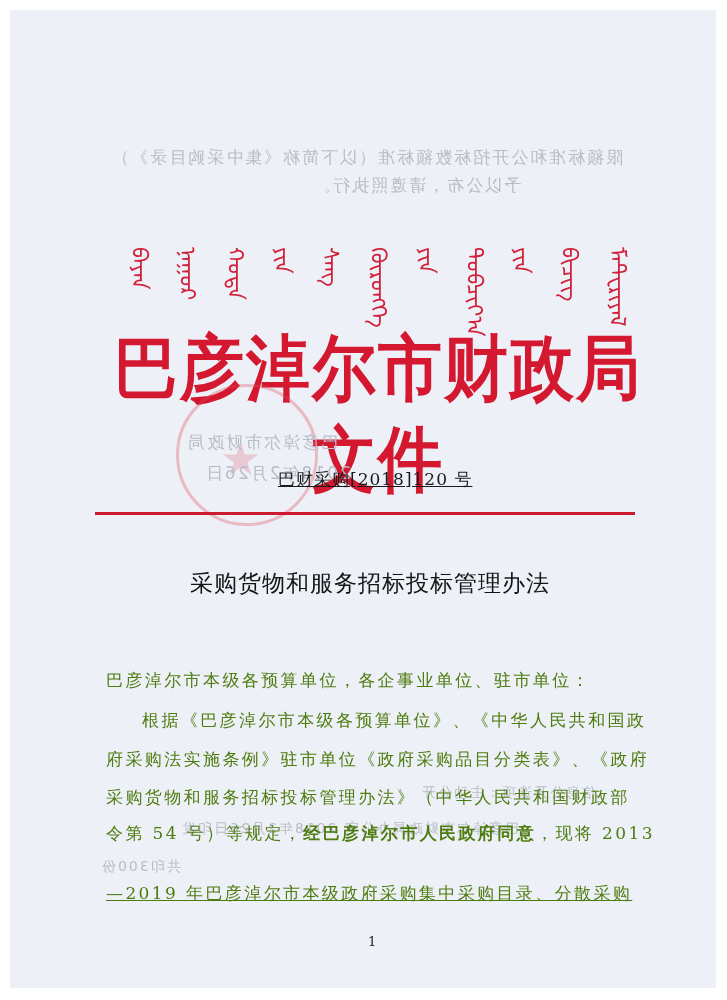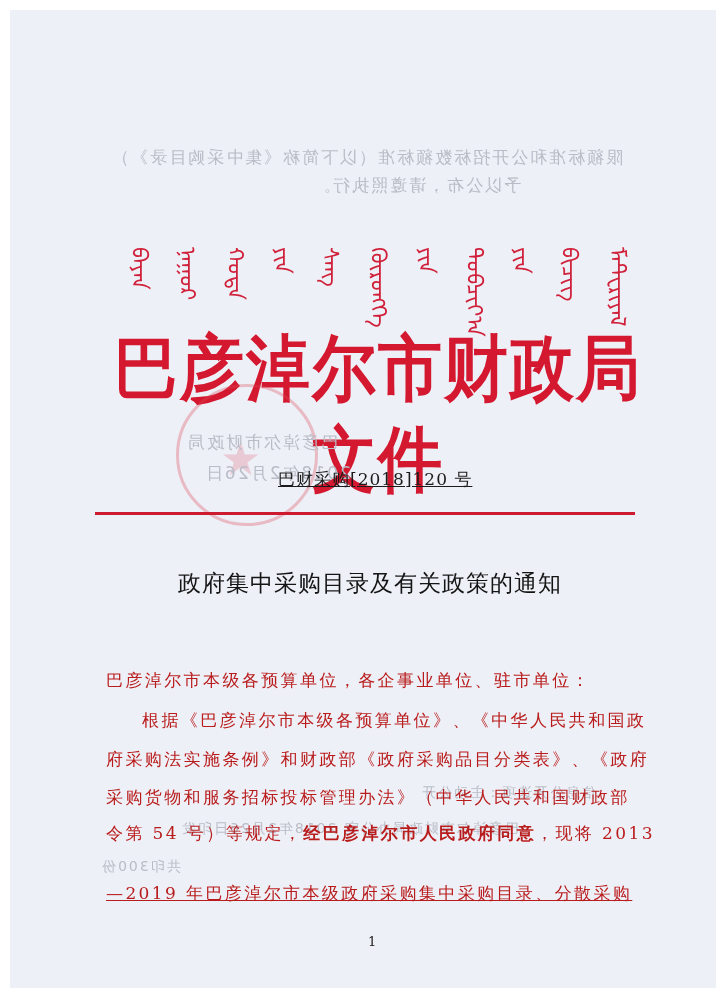--- a/index.html
+++ b/index.html
@@ -47,21 +47,21 @@
   }
   .redline {
     position:absolute; left:95px; top:512px; width:540px; height:3px; background:#cc1a2e;
   }
   .title {
     position:absolute; top:565px; left:80px; width:580px; text-align:center;
     font-size:23px; color:#151515; line-height:36px; letter-spacing:1px;
     font-family:"DejaVu Serif","Liberation Serif",serif;
   }
   .body-text {
-    position:absolute; left:106px; width:518px; font-size:17px; color:#b91c1c;
+    position:absolute; left:106px; width:518px; font-size:17px; color:#4d7c0f;
     font-family:"DejaVu Serif","Liberation Serif",serif; letter-spacing:2.4px;
     white-space:nowrap; line-height:26px;
   }
   .body-text b { font-weight:bold;font-family:Liberation Serif, serif; }
   .page-num {
     position:absolute; top:934px; left:368px; font-size:13px; color:#222;
     font-family:"DejaVu Serif",serif;
   }
 </style>
 </head>
@@ -91,26 +91,26 @@
 <div class="seal"></div>
 <div class="seal-star">★</div>
 <div class="bleed seal-text1">巴彦淖尔市财政局</div>
 <div class="bleed seal-text2">2018年2月26日</div>
 
 <div class="docno">巴财采购[2018]120 号</div>
 
 <div class="redline"></div>
 
 <div class="title">
-  <div>政府集中采购目录及有关政策的通知</div>
+  <div>采购货物和服务招标投标管理办法</div>
 </div>
 
 <div class="body-text" style="top:667px;left:106px;">巴彦淖尔市本级各预算单位，各企事业单位、驻市单位：</div>
 <div class="body-text" style="top:707px;left:142px;">根据《巴彦淖尔市本级各预算单位》、《中华人民共和国政</div>
-<div class="body-text" style="top:746px;">府采购法实施条例》和财政部《政府采购品目分类表》、《政府</div>
+<div class="body-text" style="top:746px;">府采购法实施条例》驻市单位《政府采购品目分类表》、《政府</div>
 <div class="bleed" style="top:784px;left:420px;font-size:14px;">信息公开选项：主动公开</div>
 <div class="body-text" style="top:784px;text-align:center;">采购货物和服务招标投标管理办法》（中华人民共和国财政部</div>
 <div class="bleed" style="top:820px;left:180px;font-size:14px;">巴彦淖尔市财政局办公室      2018年2月26日印发</div>
 <div class="body-text" style="top:820px;"><span>令第 54 号）等规定，</span><b>经巴彦淖尔市人民政府同意</b><span>，现将 2013</span></div>
 <div class="bleed" style="top:858px;left:100px;font-size:14px;">共印300份</div>
 <div class="body-text" style="top:880px;text-decoration:underline;">—2019 年巴彦淖尔市本级政府采购集中采购目录、分散采购</div>
 
 <div class="page-num">1</div>
 
 </body></html>

